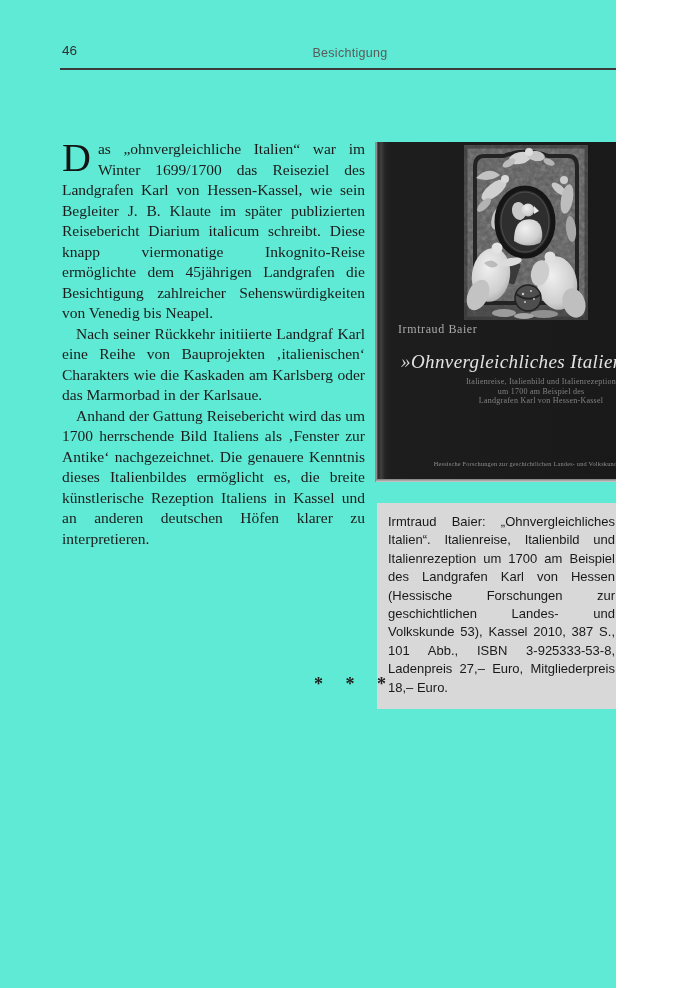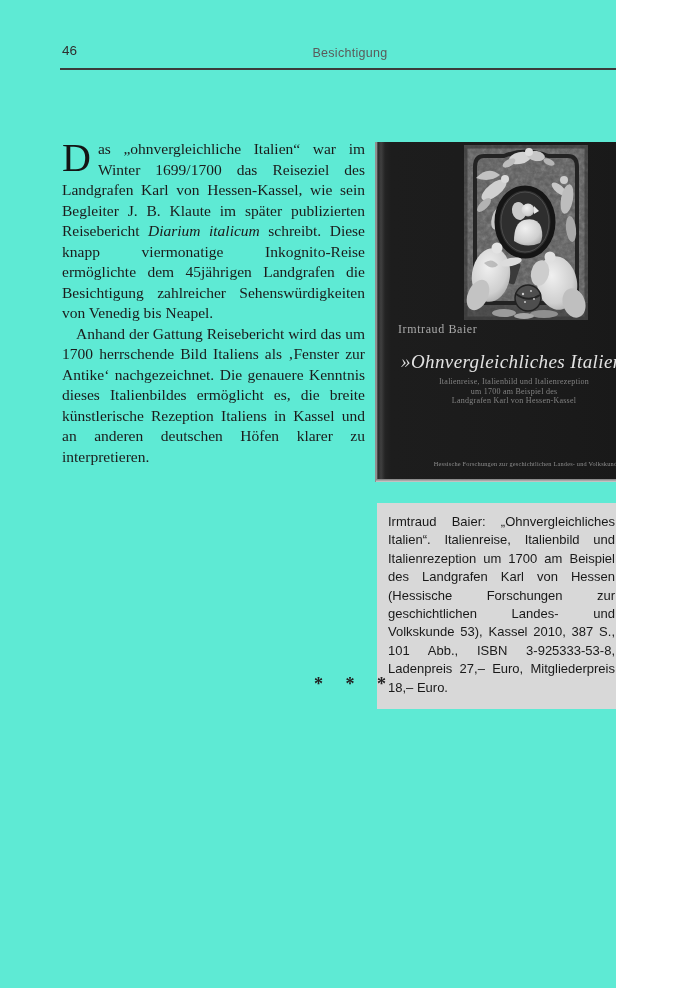--- a/index.html
+++ b/index.html
@@ -31,21 +31,21 @@
     position:absolute; left:62px; top:139px; width:303px;
     font:15.5px/20.5px "Liberation Serif", serif; color:#1b1b1b;
     text-align:justify;
   }
   .text-col p { margin:0; }
   .text-col p.indent { text-indent:14px; }
   .dropcap {
     float:left; font:40px/33px "Liberation Serif", serif;
     padding:2px 7px 0 0; color:#141414;
   }
-  .italic { font-style:italic; }
+  .italic { }
   
   .right-col { position:absolute; left:375px; top:142px; width:250px; }
   .book-cover {
     position:absolute; left:0; top:0; width:249px; height:340px;
     background:linear-gradient(90deg,#8f8f8f 0,#8f8f8f 1.5px,#2a2a2a 3px,#404040 6px,#242424 10px,#1d1d1d 16px,#1b1b1b 60%,#191919 100%);
   }
   .book-cover .page-edge {
     position:absolute; left:1px; right:1px; bottom:0; height:3px;
     background:linear-gradient(#7f7f7f,#cfcfcf);
   }
@@ -53,21 +53,21 @@
   .cover-author {
     position:absolute; left:23px; top:180px;
     font:12px "Liberation Serif", serif; color:#a9a9a9; letter-spacing:.6px;
   }
   .cover-title {
     position:absolute; left:26px; top:208px; width:208px; text-align:center;
     font:italic 19px/24px "Liberation Serif", serif; color:#e2e2e2; letter-spacing:.4px;
     white-space:nowrap;
   }
   .cover-subtitle {
-    position:absolute; left:42px; top:235px; width:194px; text-align:center;
+    position:absolute; left:69px; top:235px; width:194px; text-align:center;
     font:8px/9.6px "Liberation Serif", serif; color:#828282; letter-spacing:.25px;
   }
   .cover-series {
     position:absolute; left:55px; top:318px; width:194px; text-align:center;
     font:6.3px "Liberation Serif", serif; color:#8d8d8d; letter-spacing:.2px;
     white-space:nowrap;
   }
   
   .caption-box {
     position:absolute; left:2px; top:361px; width:248px; min-height:128px;
@@ -91,20 +91,21 @@
 
   <div>
     <span class="page-number">46</span>
     <span class="header-title">Besichtigung</span>
     <div class="header-rule"></div>
   </div>
 
 
   <div class="text-col">
     <p><span class="dropcap">D</span><span>as „ohnvergleichliche Italien“ war im Winter 1699/1700 das Reiseziel des Landgrafen Karl von Hessen-Kassel, wie sein Begleiter J. B. Klaute im später publizierten Reisebericht </span><span class="italic">Diarium italicum</span><span> schreibt. Diese knapp viermonatige Inkognito-Reise ermöglichte dem 45jährigen Landgrafen die Besichtigung zahlreicher Sehenswürdigkeiten von Venedig bis Neapel.</span></p>
+    <p class="indent">Nach seiner Rückkehr initiierte Landgraf Karl eine Reihe von Bauprojekten ‚italienischen‘ Charakters wie die Kaskaden am Karlsberg oder das Marmorbad in der Karlsaue.</p>
     <p class="indent">Anhand der Gattung Reisebericht wird das um 1700 herrschende Bild Italiens als ‚Fenster zur Antike‘ nachgezeichnet. Die genauere Kenntnis dieses Italienbildes ermöglicht es, die breite künstlerische Rezeption Italiens in Kassel und an anderen deutschen Höfen klarer zu interpretieren.</p>
   </div>
 
   <div class="right-col">
 
     <figure class="book-cover">
 
       <svg class="relief-photo" viewBox="0 0 124 175" xmlns="http://www.w3.org/2000/svg" aria-hidden="true">
         <defs>
           <radialGradient id="fig" cx="40%" cy="35%" r="80%">

